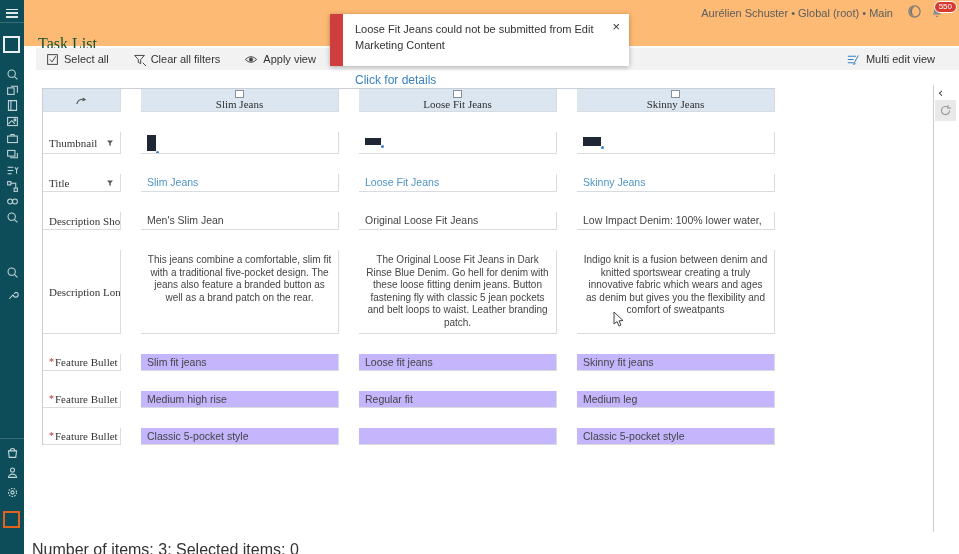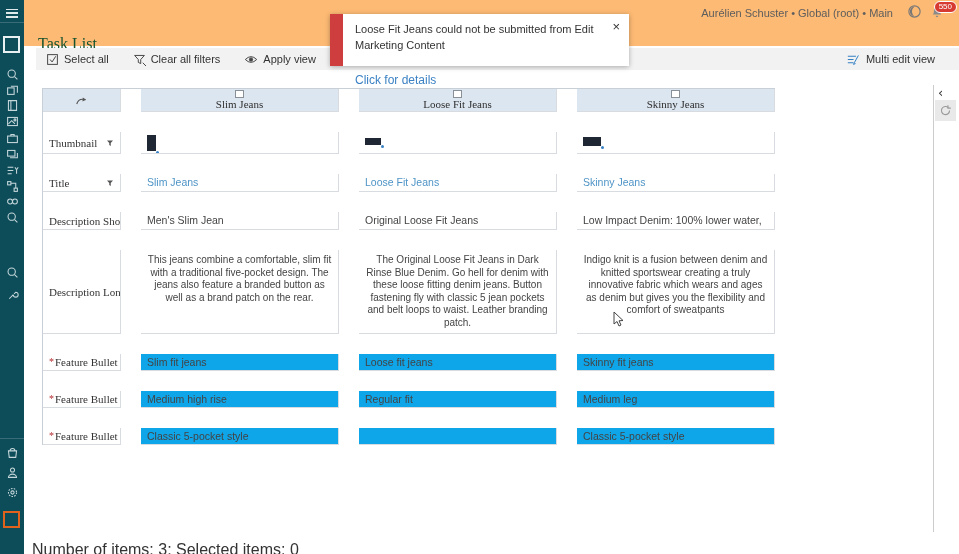--- a/index.html
+++ b/index.html
@@ -52,21 +52,21 @@
     border-top:1px solid #c9cfd6; border-left:1px solid #c9cfd6; background:#fff; font-size:10.5px; color:#444;gap:20px; }
   .cell { border-right:1px solid #d8dce1; border-bottom:1px solid #d8dce1; padding:2px 6px; overflow:hidden; }
   .hcell { background:#dce6f0; display:flex; flex-direction:column; align-items:center; justify-content:center; padding:1px; }
   .hcell .cb { width:9px; height:9px; border:1px solid #8a9098; background:#fff; margin-bottom:1px; cursor:pointer; }
   .hcell .hlabel { font-family:"Liberation Serif", serif; font-size:11px; color:#2e2e2e; line-height:11px; }
   .corner { background:#dce6f0; display:flex; align-items:center; justify-content:center; }
   .rowlabel { display:flex; align-items:center; font-family:"Liberation Serif", serif; font-size:11px; color:#333; line-height:12px; white-space:nowrap; }
   .rowlabel .marker { margin-left:auto; display:flex; align-items:center; }
   .req { color:#b3282d; margin-right:1px; font-size:10px; }
   .linkcell a { color:#4e94c6; text-decoration:none; cursor:pointer; }
-  .hl { background:#0ea5e9; }
+  .hl { background:#c4b5fd; }
   .longcell { font-size:10px; line-height:12.5px; padding:4px 6px;text-align:center; }
   .shortcell { line-height:13px; }
   .thumbcell { position:relative; }
   .thumb { position:relative; background:#1f2735; display:inline-block; margin-top:1px; }
   .thumb::after { content:""; position:absolute; right:-3px; bottom:-3px; width:3px; height:3px; background:#3b82c4; border-radius:50%; }
   [data-shape="tall"] .thumb { width:9px; height:16px; }
   [data-shape="wide"] .thumb { width:16px; height:7px; margin-top:4px; }
   [data-shape="flat"] .thumb { width:18px; height:9px; margin-top:3px; }
 
   

